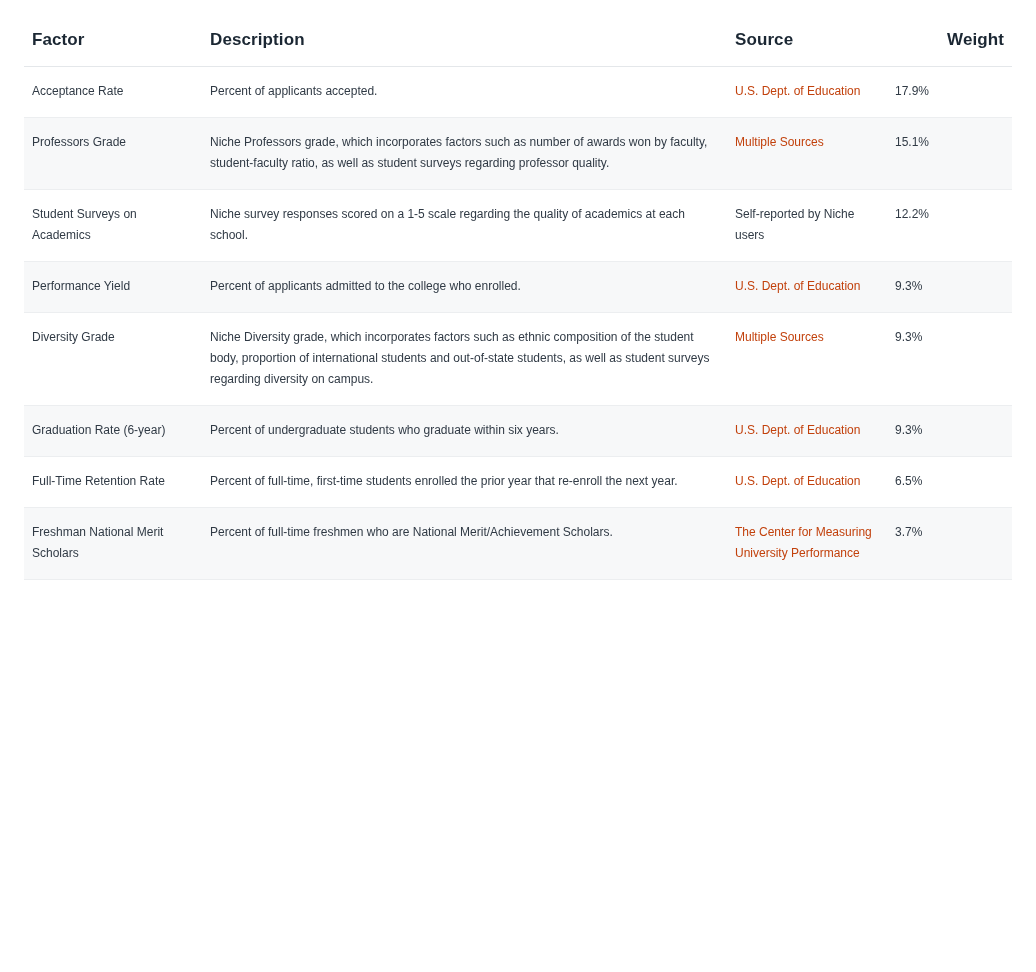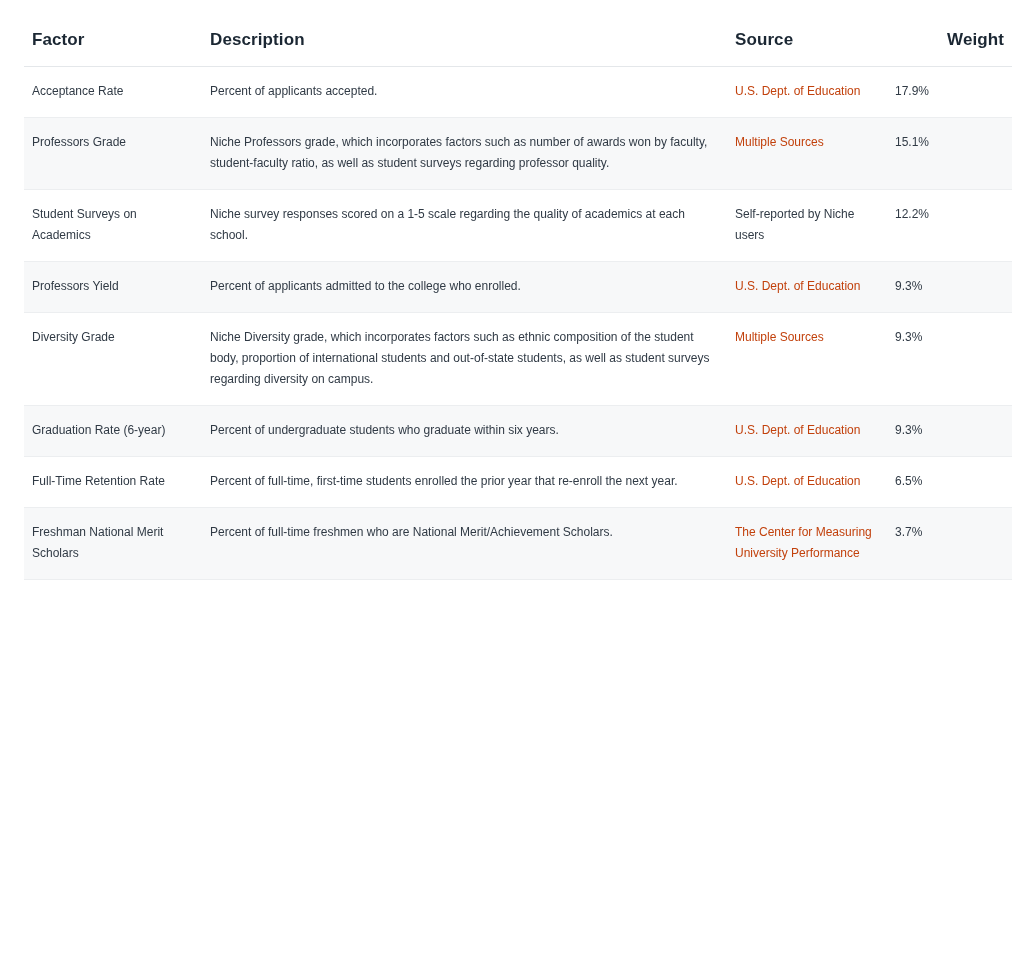--- a/index.html
+++ b/index.html
@@ -107,21 +107,21 @@
           <td class="source-cell"><a href="#">Multiple Sources</a></td>
           <td class="weight-cell">15.1%</td>
         </tr>
         <tr>
           <td class="factor-cell">Student Surveys on Academics</td>
           <td class="description-cell">Niche survey responses scored on a 1-5 scale regarding the quality of academics at each school.</td>
           <td class="source-cell"><span class="plain">Self-reported by Niche users</span></td>
           <td class="weight-cell">12.2%</td>
         </tr>
         <tr>
-          <td class="factor-cell">Professors Yield</td>
+          <td class="factor-cell">Performance Yield</td>
           <td class="description-cell">Percent of applicants admitted to the college who enrolled.</td>
           <td class="source-cell"><a href="#">U.S. Dept. of Education</a></td>
           <td class="weight-cell">9.3%</td>
         </tr>
         <tr>
           <td class="factor-cell">Diversity Grade</td>
           <td class="description-cell">Niche Diversity grade, which incorporates factors such as ethnic composition of the student body, proportion of international students and out-of-state students, as well as student surveys regarding diversity on campus.</td>
           <td class="source-cell"><a href="#">Multiple Sources</a></td>
           <td class="weight-cell">9.3%</td>
         </tr>

